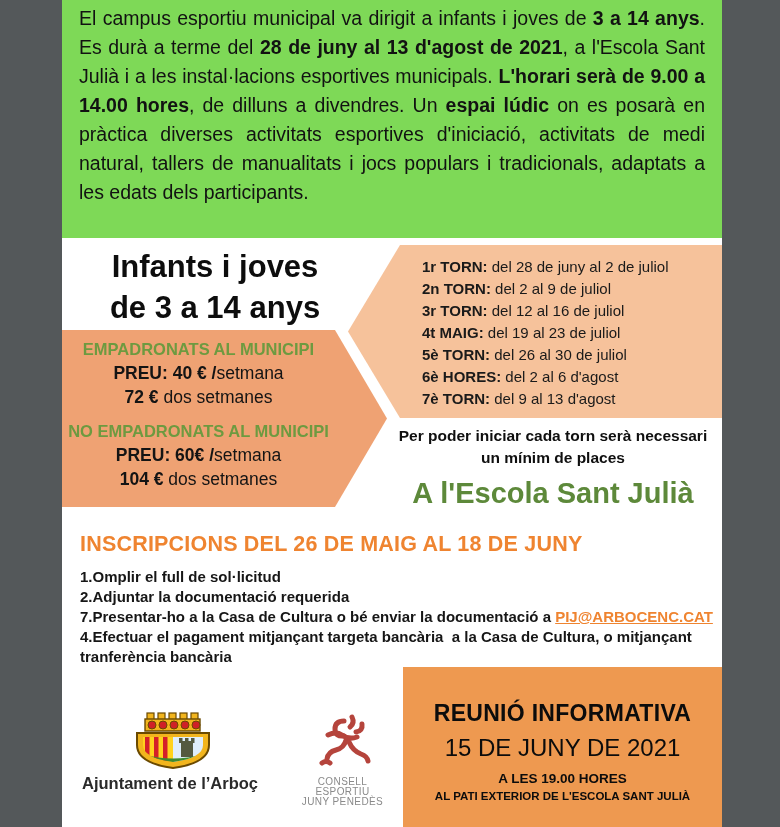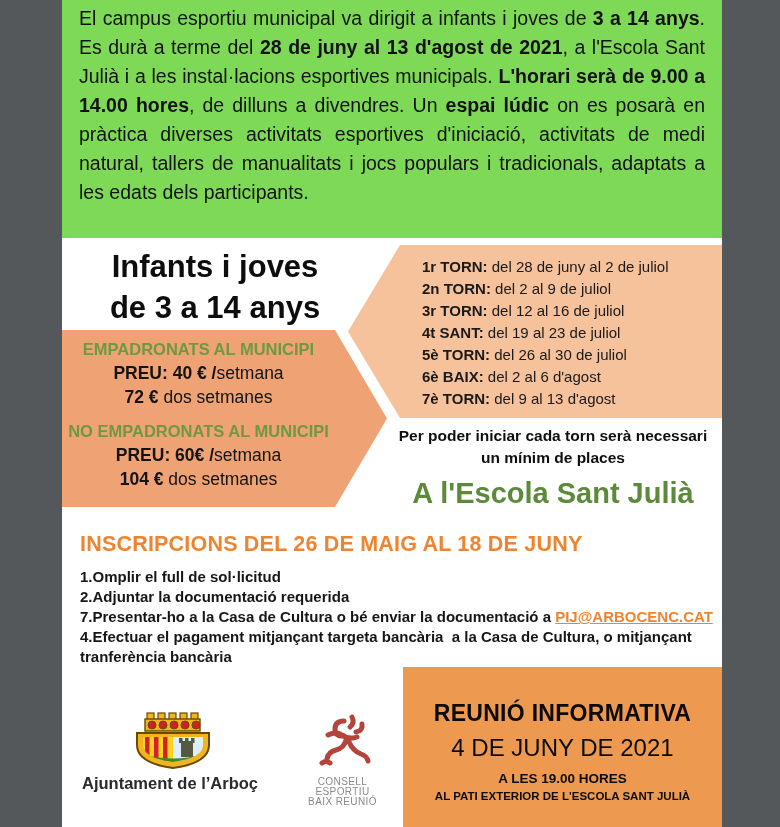--- a/index.html
+++ b/index.html
@@ -121,23 +121,23 @@
 
 <div class="abs banner">
   <p><span>El campus esportiu municipal va dirigit a infants i joves de </span><span class="seg-b">3 a 14 anys</span><span>. Es durà a terme del </span><span class="seg-b">28 de juny al 13 d'agost de 2021</span><span>, a l'Escola Sant Julià i a les instal·lacions esportives municipals. </span><span class="seg-b">L'horari serà de 9.00 a 14.00 hores</span><span>, de dilluns a divendres. Un </span><span class="seg-b">espai lúdic</span><span> on es posarà en pràctica diverses activitats esportives d'iniciació, activitats de medi natural, tallers de manualitats i jocs populars i tradicionals, adaptats a les edats dels participants.</span></p>
 </div>
 
 <div class="abs peach-pentagon"></div>
 <div class="abs torn-list">
   <div class="torn-row"><span class="torn-prefix">1r TORN:</span><span> del 28 de juny al 2 de juliol</span></div>
   <div class="torn-row"><span class="torn-prefix">2n TORN:</span><span> del 2 al 9 de juliol</span></div>
   <div class="torn-row"><span class="torn-prefix">3r TORN:</span><span> del 12 al 16 de juliol</span></div>
-  <div class="torn-row"><span class="torn-prefix">4t SANT:</span><span> del 19 al 23 de juliol</span></div>
+  <div class="torn-row"><span class="torn-prefix">4t MAIG:</span><span> del 19 al 23 de juliol</span></div>
   <div class="torn-row"><span class="torn-prefix">5è TORN:</span><span> del 26 al 30 de juliol</span></div>
-  <div class="torn-row"><span class="torn-prefix">6è BAIX:</span><span> del 2 al 6 d'agost</span></div>
+  <div class="torn-row"><span class="torn-prefix">6è HORES:</span><span> del 2 al 6 d'agost</span></div>
   <div class="torn-row"><span class="torn-prefix">7è TORN:</span><span> del 9 al 13 d'agost</span></div>
 </div>
 
 <div class="abs audience">
   <div>Infants i joves</div>
   <div>de 3 a 14 anys</div>
 </div>
 
 <div class="abs price-arrow"></div>
 <div class="abs pricing">
@@ -206,22 +206,22 @@
       <path d="M38 4 q3 6 -2 10"></path>
       <path d="M48 11 q1 7 -6 8"></path>
       <path d="M14 22 q8 -4 14 0 q7 5 15 2"></path>
       <path d="M32 27 q-2 8 -10 10 q-8 2 -9 9"></path>
       <path d="M35 29 q4 9 12 12 q6 2 7 7"></path>
       <path d="M8 50 q4 -3 8 0"></path>
     </g>
   </svg>
   <div class="consell-text">
     <div>CONSELL ESPORTIU</div>
-    <div>BAIX REUNIÓ</div>
+    <div>JUNY PENEDÈS</div>
   </div>
 </div>
 
 <div class="abs meeting-box">
   <div class="meeting-title">REUNIÓ INFORMATIVA</div>
-  <div class="meeting-date">4 DE JUNY DE 2021</div>
+  <div class="meeting-date">15 DE JUNY DE 2021</div>
   <div class="meeting-time">A LES 19.00 HORES</div>
   <div class="meeting-place">AL PATI EXTERIOR DE L'ESCOLA SANT JULIÀ</div>
 </div>
 
 </body></html>

